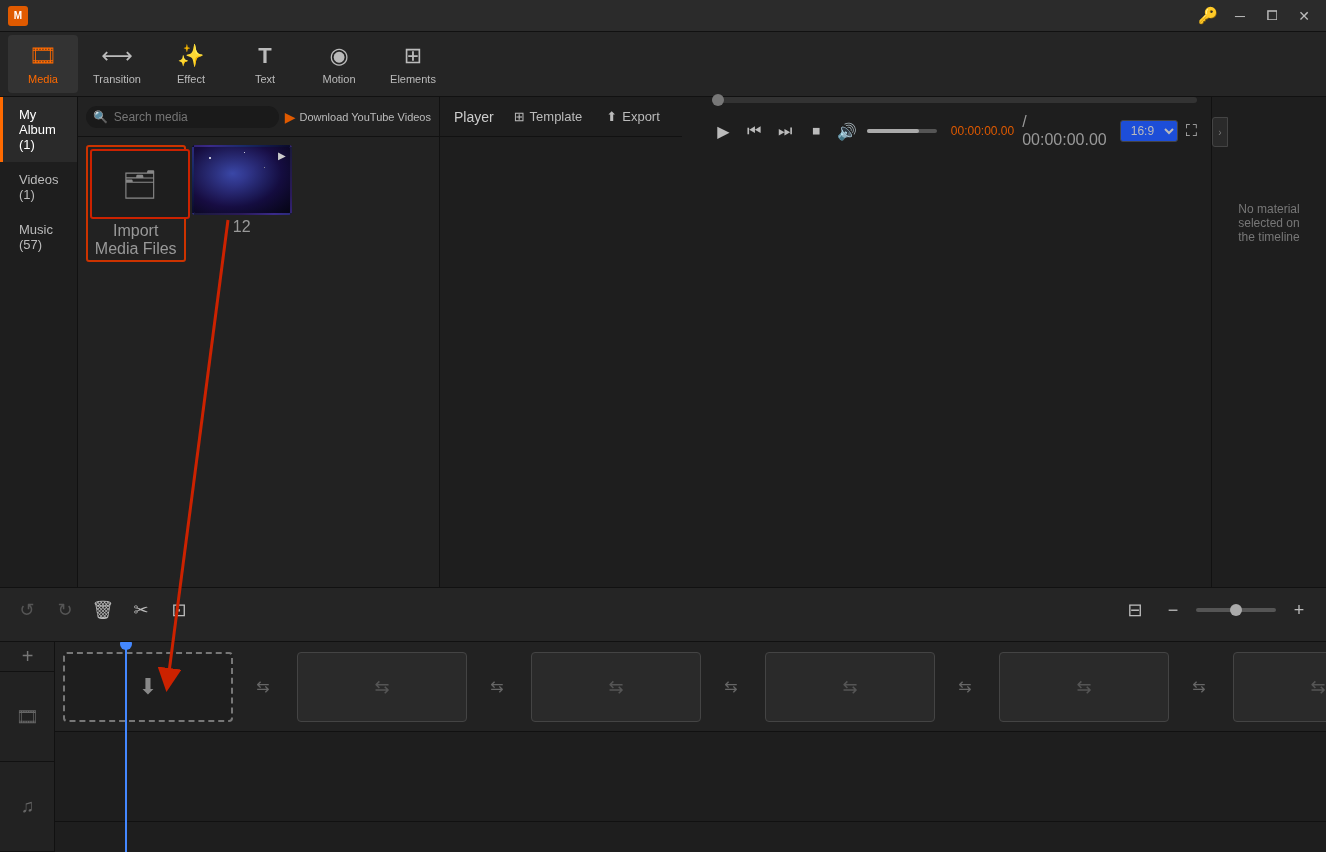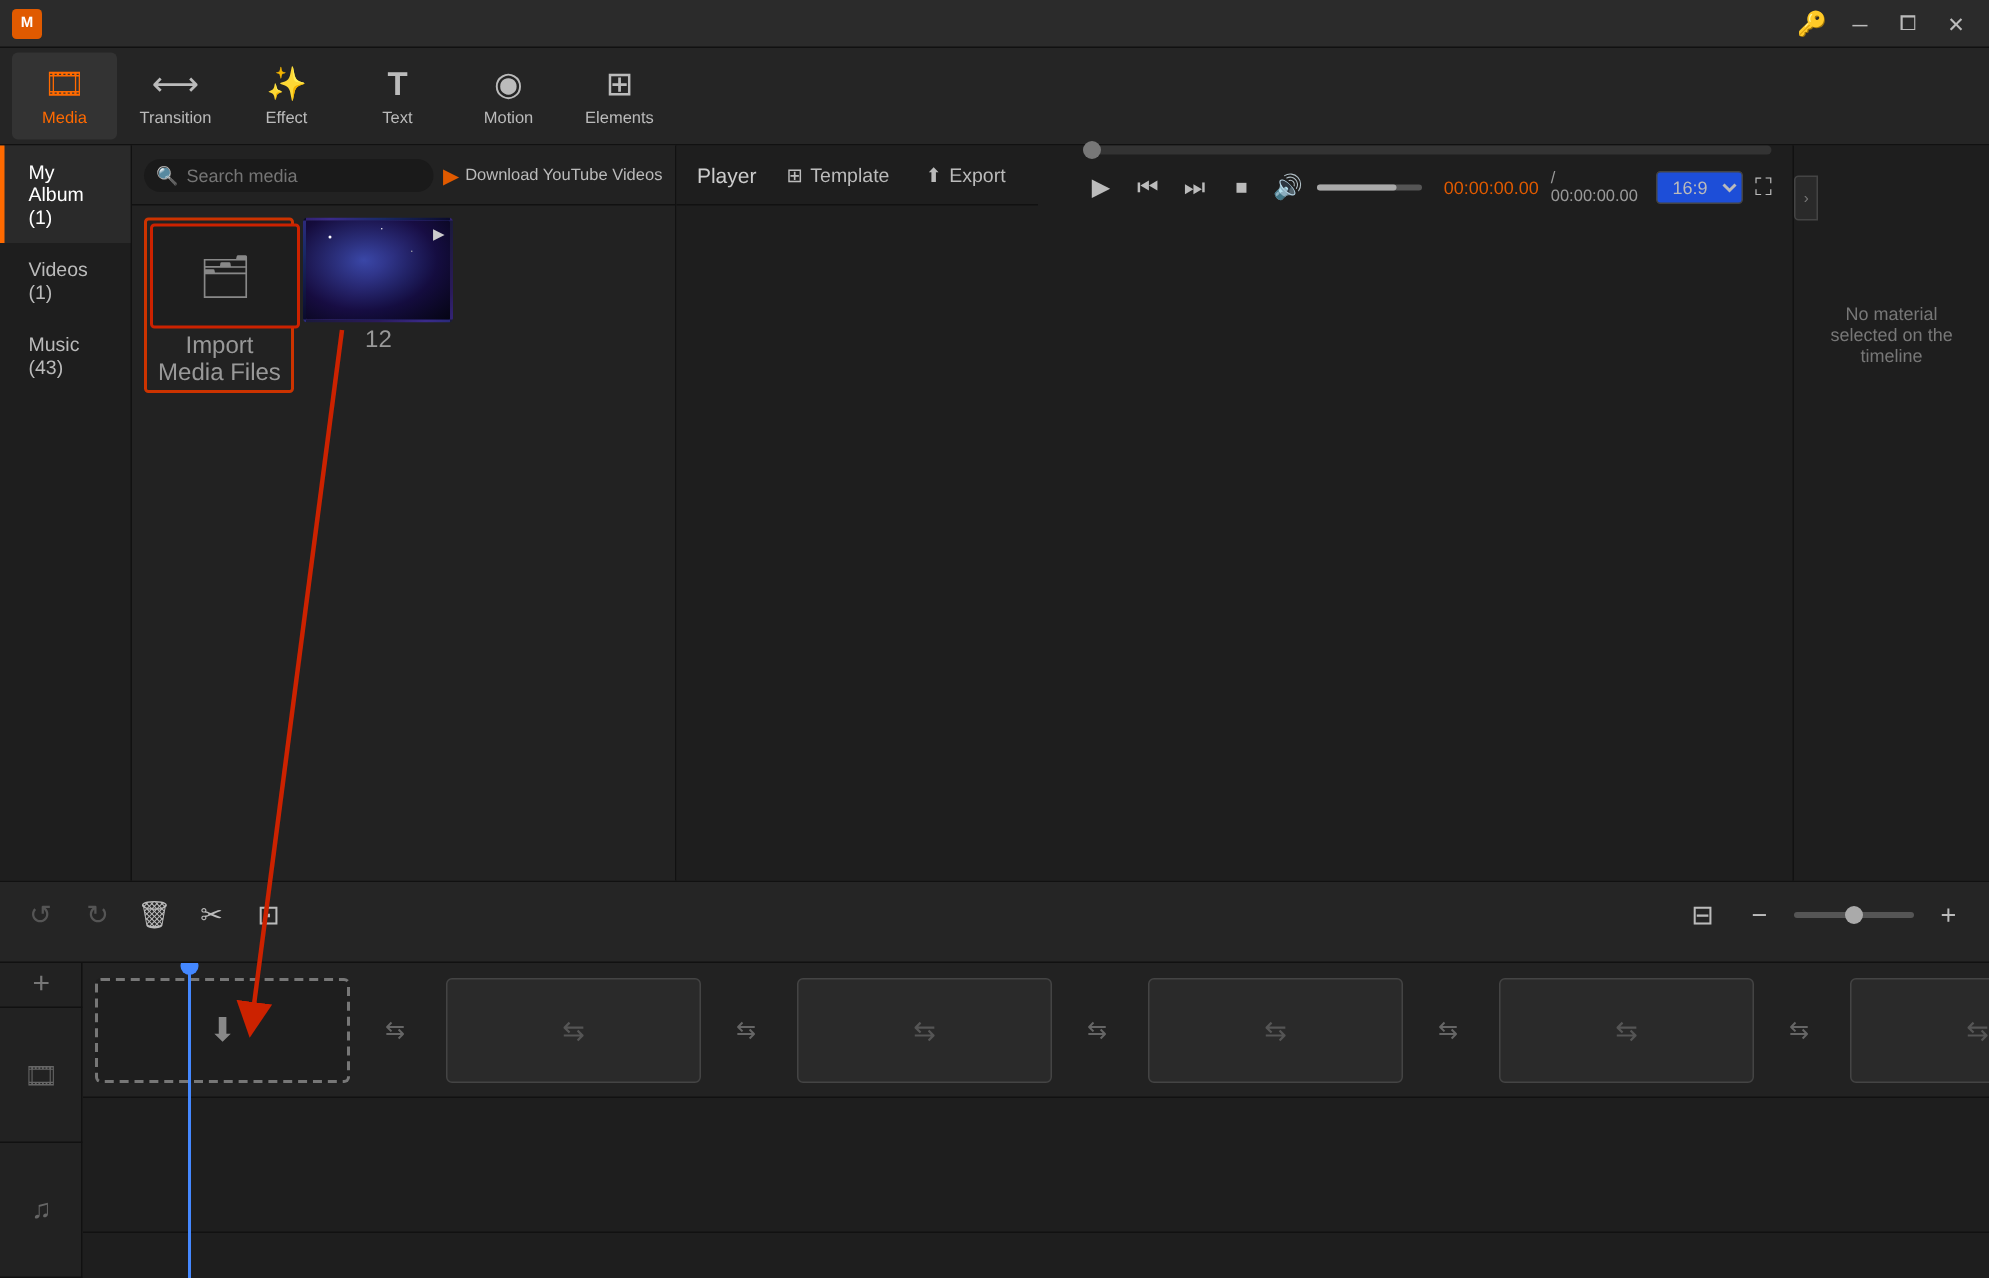--- a/index.html
+++ b/index.html
@@ -267,21 +267,21 @@
       display: flex;
       align-items: center;
       justify-content: center;
     }
     #time-display {
       font-size: 12px;
       color: #e05a00;
       margin-left: 6px;
     }
     #time-total {
-      font-size: 11px;
+      font-size: 16px;
       color: #999;
     }
     #volume-wrap {
       display: flex;
       align-items: center;
       gap: 6px;
       margin-left: auto;
     }
     #volume-slider {
       width: 70px;
@@ -583,21 +583,21 @@
 <div id="content-area" style="height: 490px;">
 
   <div id="left-panel">
     <div class="sidebar-item active">
       <span>My Album (1)</span>
     </div>
     <div class="sidebar-item">
       <span>Videos (1)</span>
     </div>
     <div class="sidebar-item">
-      <span>Music (43)</span>
+      <span>Music (57)</span>
     </div>
   </div>
 
   <div id="media-panel">
     <div id="media-toolbar">
       <div class="search-wrap">
         <span class="search-icon">🔍</span>
         <input id="search-media" type="text" placeholder="Search media" style="">
       </div>
       <div id="download-btn">

